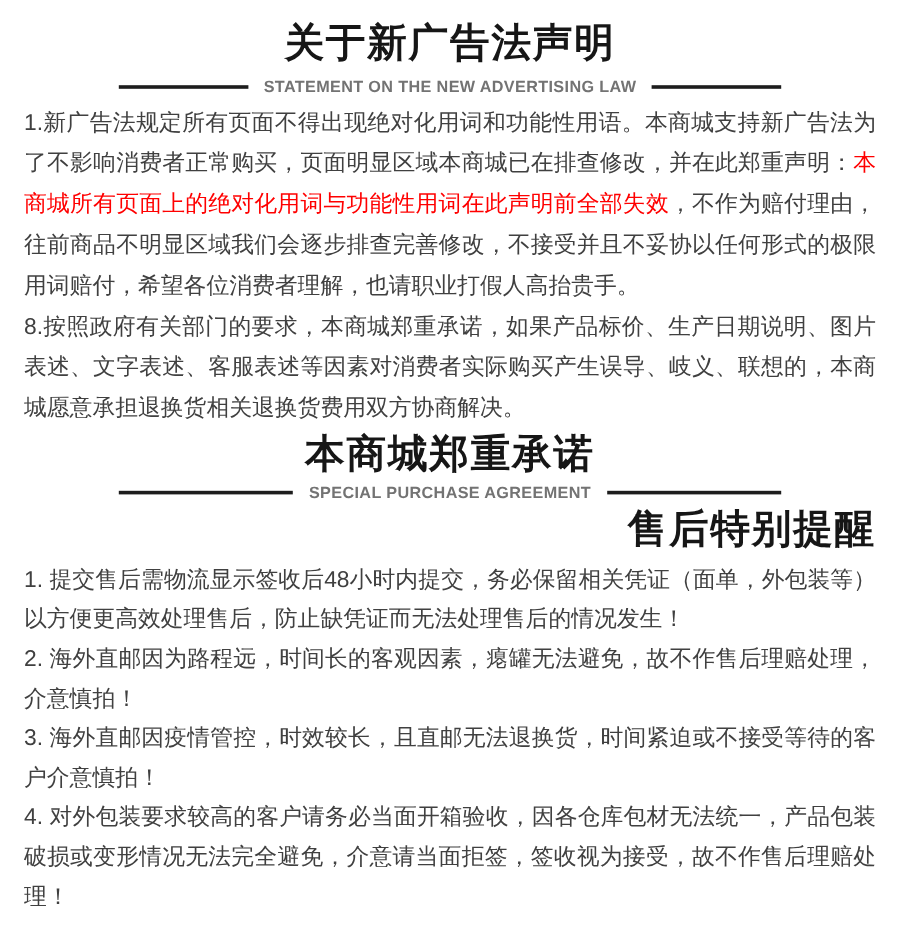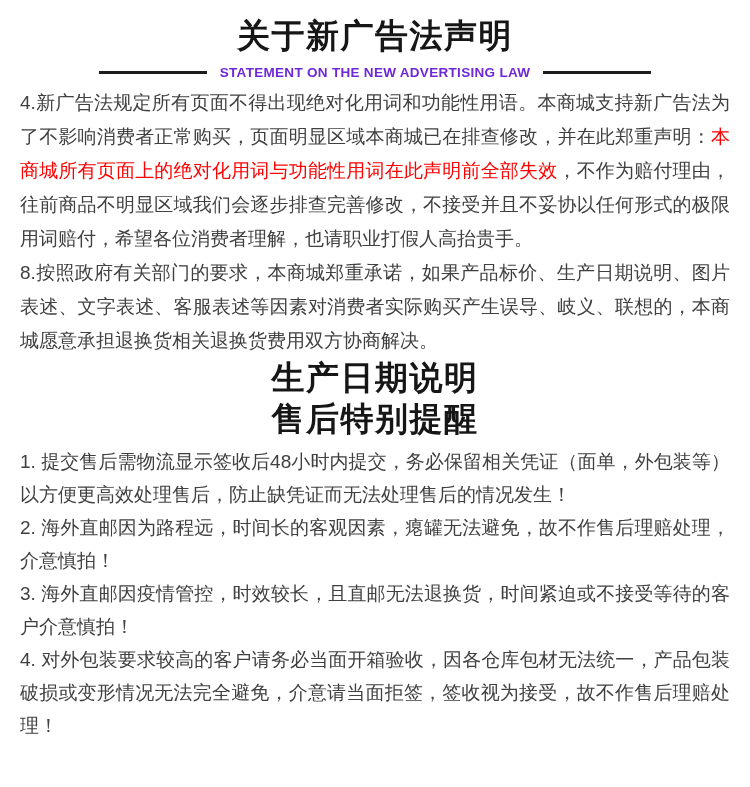--- a/index.html
+++ b/index.html
@@ -15,58 +15,63 @@
     font-size: 33px; font-weight: 700; color: #161616;
     text-align: center; letter-spacing: 1.5px; line-height: 48px;
     font-family: "Liberation Sans", "DejaVu Sans", sans-serif;
   }
   .subrow {
     display: flex; align-items: center; width: 552px;
     margin: 2px auto 0; height: 20px;
   }
   .hline { flex: 1; height: 3px; background: #1d1d1d; }
   .subtitle {
-    font-size: 13.5px; font-weight: 600; color: #6d28d9;
+    font-size: 13.5px; font-weight: 600; color: #737373;
     padding: 0 13px; white-space: nowrap; letter-spacing: 0.3px;
   }
 
   .body {
     font-size: 19px; color: #404040; line-height: 34px;
     text-align: justify;
   }
   .red { color: #ff0000; }
 
   .p-adlaw-1 { margin-top: 4px; }
   .p-adlaw-2 { margin-top: 0; }
 
   .title-2 { line-height: 40px; margin-top: 0; }
   .p-purchase { margin-top: 8px; font-size: 18.6px; line-height: 33px; }
 
-  .title-3 { line-height: 42px; margin-top: 0; }
+  .title-3 { line-height: 42px; margin-top: 0; text-align: right; }
   .aftersales { margin-top: 5px; }
   .aftersales .body { line-height: 33px; }
 </style>
 </head>
 <body>
 
 <div class="page">
 
   <section>
     <div class="sec-title">关于新广告法声明</div>
     <div class="subrow">
       <span class="hline"></span>
       <span class="subtitle">STATEMENT ON THE NEW ADVERTISING LAW</span>
       <span class="hline"></span>
     </div>
-    <p class="body p-adlaw-1"><span>4.新广告法规定所有页面不得出现绝对化用词和功能性用语。本商城支持新广告法为了不影响消费者正常购买，页面明显区域本商城已在排查修改，并在此郑重声明：</span><span class="red">本商城所有页面上的绝对化用词与功能性用词在此声明前全部失效</span><span>，不作为赔付理由，往前商品不明显区域我们会逐步排查完善修改，不接受并且不妥协以任何形式的极限用词赔付，希望各位消费者理解，也请职业打假人高抬贵手。</span></p>
+    <p class="body p-adlaw-1"><span>1.新广告法规定所有页面不得出现绝对化用词和功能性用语。本商城支持新广告法为了不影响消费者正常购买，页面明显区域本商城已在排查修改，并在此郑重声明：</span><span class="red">本商城所有页面上的绝对化用词与功能性用词在此声明前全部失效</span><span>，不作为赔付理由，往前商品不明显区域我们会逐步排查完善修改，不接受并且不妥协以任何形式的极限用词赔付，希望各位消费者理解，也请职业打假人高抬贵手。</span></p>
     <p class="body p-adlaw-2">8.按照政府有关部门的要求，本商城郑重承诺，如果产品标价、生产日期说明、图片表述、文字表述、客服表述等因素对消费者实际购买产生误导、岐义、联想的，本商城愿意承担退换货相关退换货费用双方协商解决。</p>
   </section>
 
   <section>
-    <div class="sec-title title-2">生产日期说明</div>
+    <div class="sec-title title-2">本商城郑重承诺</div>
+    <div class="subrow">
+      <span class="hline"></span>
+      <span class="subtitle">SPECIAL PURCHASE AGREEMENT</span>
+      <span class="hline"></span>
+    </div>
   </section>
 
   <section>
     <div class="sec-title title-3">售后特别提醒</div>
     <div class="aftersales">
       <p class="body">1. 提交售后需物流显示签收后48小时内提交，务必保留相关凭证（面单，外包装等）以方便更高效处理售后，防止缺凭证而无法处理售后的情况发生！</p>
       <p class="body">2. 海外直邮因为路程远，时间长的客观因素，瘪罐无法避免，故不作售后理赔处理，介意慎拍！</p>
       <p class="body">3. 海外直邮因疫情管控，时效较长，且直邮无法退换货，时间紧迫或不接受等待的客户介意慎拍！</p>
       <p class="body">4. 对外包装要求较高的客户请务必当面开箱验收，因各仓库包材无法统一，产品包装破损或变形情况无法完全避免，介意请当面拒签，签收视为接受，故不作售后理赔处理！</p>
     </div>

